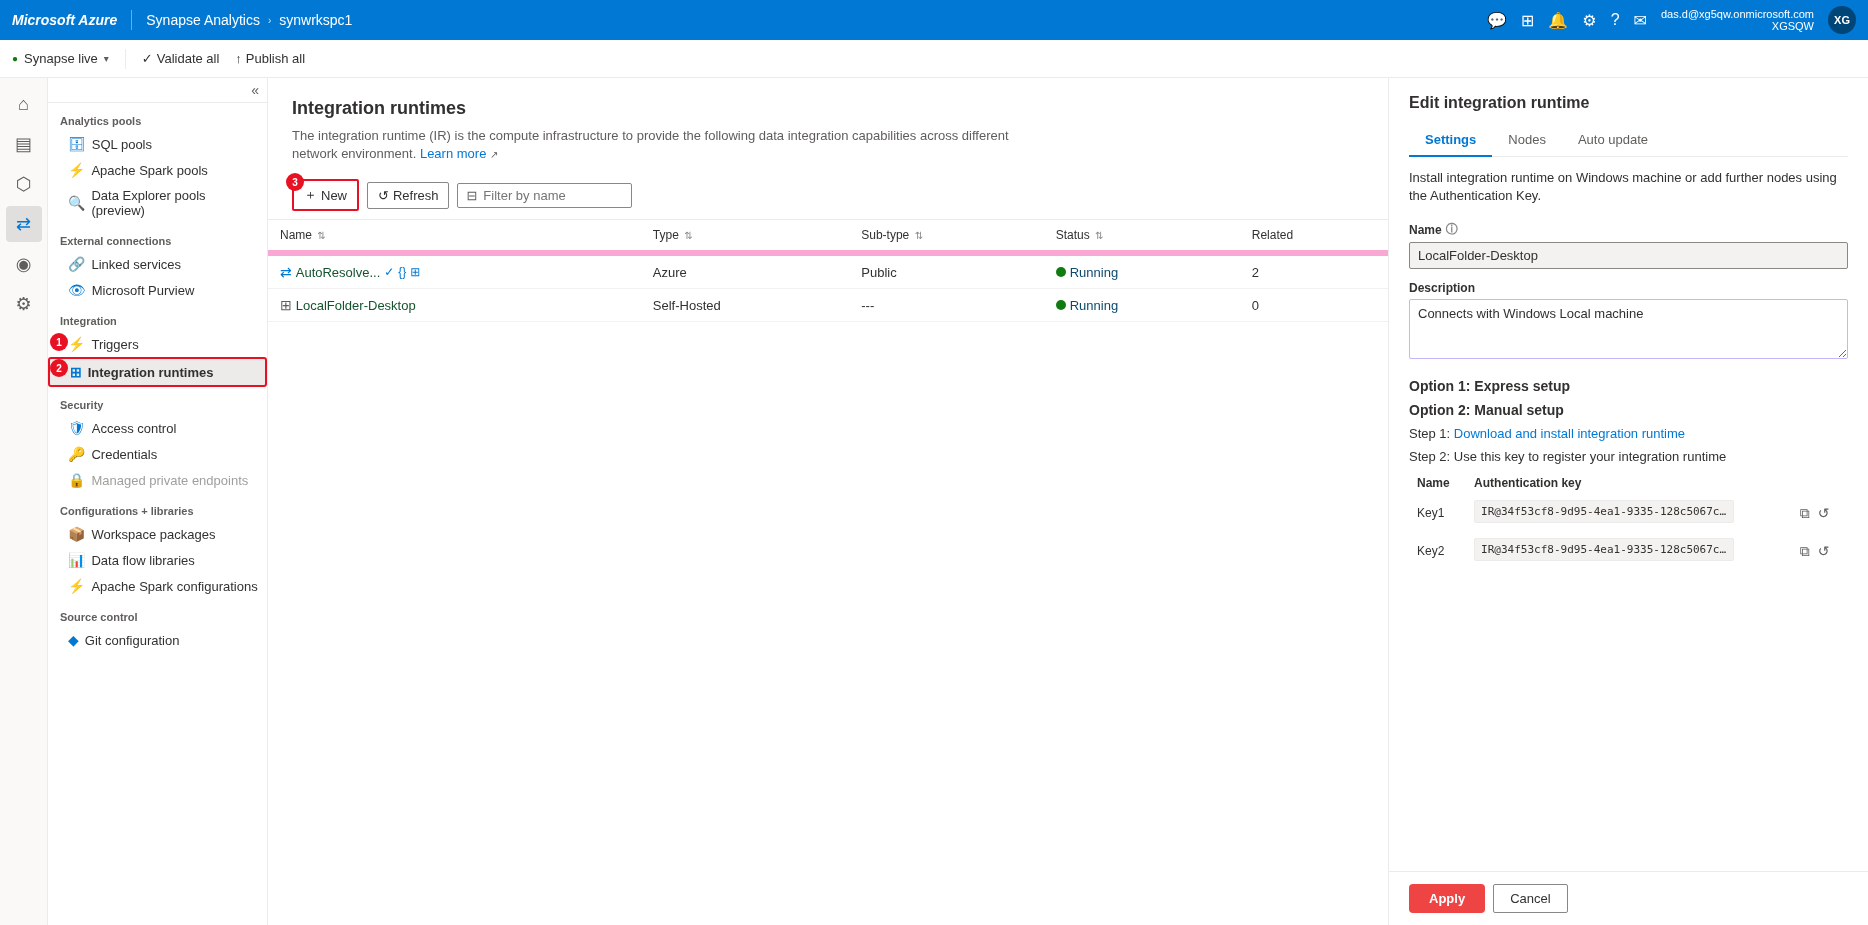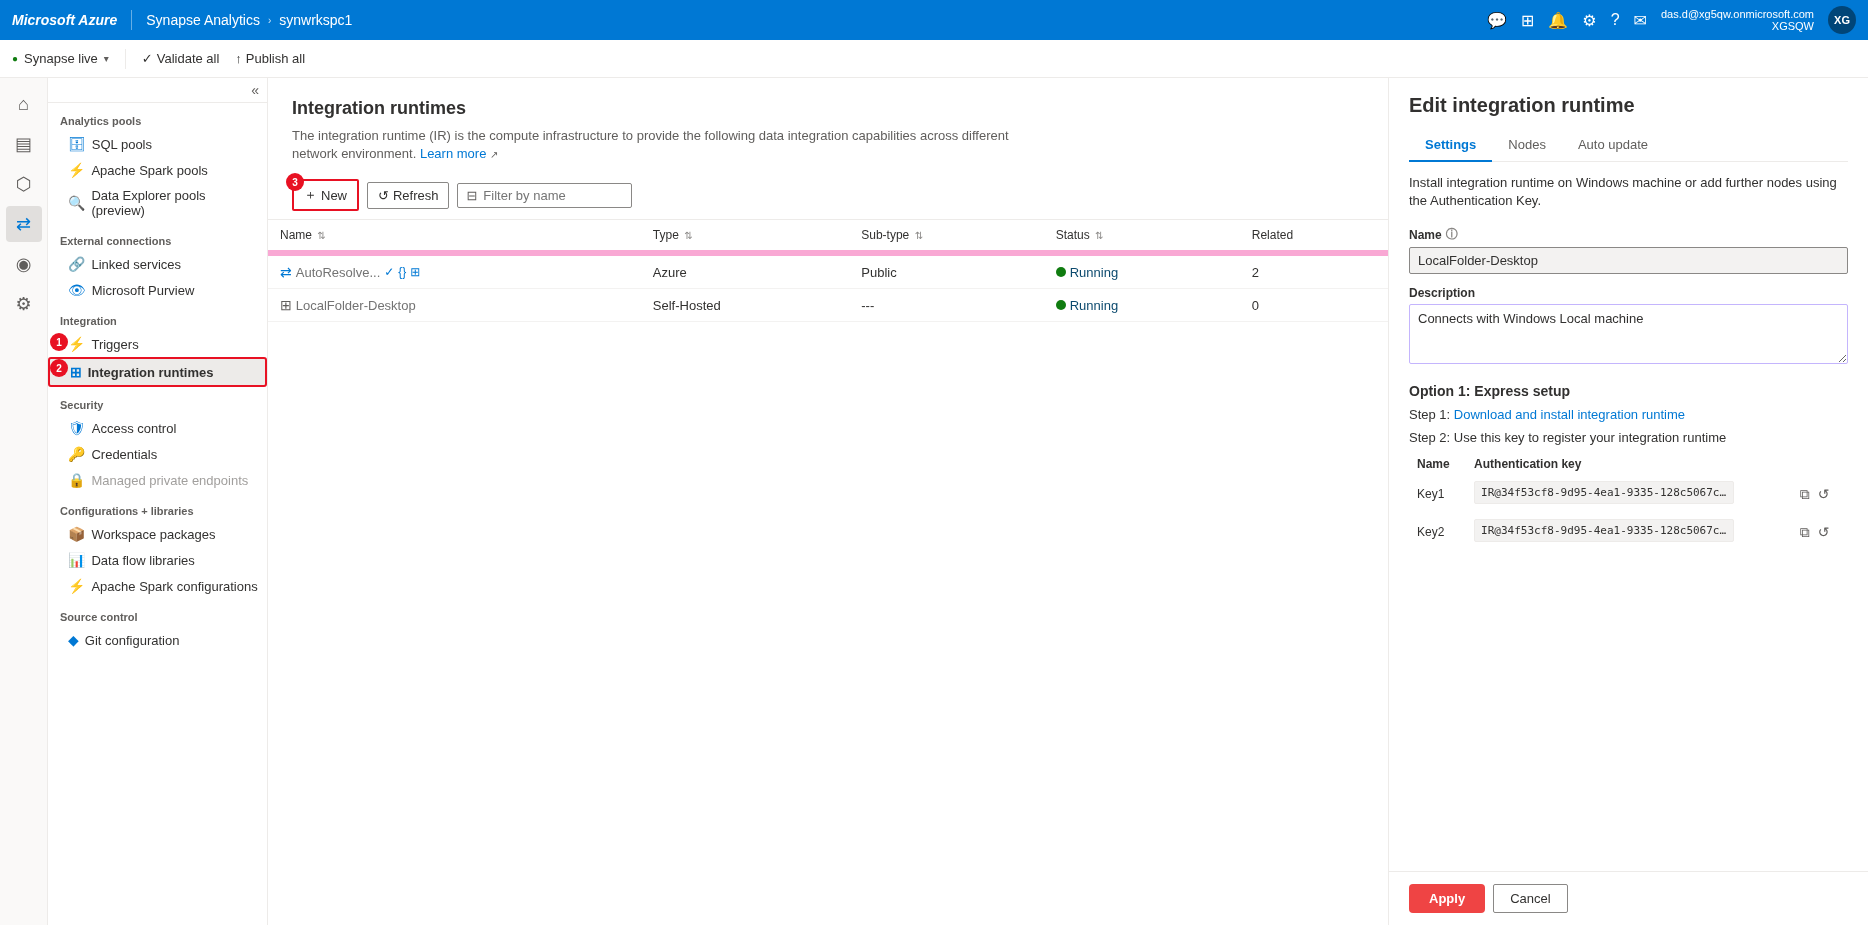--- a/index.html
+++ b/index.html
@@ -87,31 +87,31 @@
 
     
     .data-table { width: 100%; border-collapse: collapse; }
     .data-table th {
       text-align: left; padding: 8px 12px; font-size: 12px; font-weight: 400;
       color: #323130; border-bottom: 6px solid #f9a8d4; background: white;
       white-space: nowrap;
     }
     .data-table th .sort-icon { font-size: 10px; color: #8a8886; margin-left: 2px; }
     .data-table td { padding: 8px 12px; font-size: 13px; border-bottom: 1px solid #f3f2f1; }
-    .link-blue { color: #737373; cursor: pointer; text-decoration: none; }
+    .link-blue { color: #14532d; cursor: pointer; text-decoration: none; }
     .status-running { display: flex; align-items: center; gap: 4px; color: #0c4a6e; }
     .status-dot { width: 10px; height: 10px; background: #107c10; border-radius: 50%; }
 
     
     .right-panel {
       width: 480px; background: white; border-left: 1px solid #edebe9;
       display: flex; flex-direction: column; flex-shrink: 0; overflow-y: auto;
     }
     .rp-header { padding: 16px 20px 0 20px; }
-    .rp-title { font-size: 20px; font-weight: 600; margin-bottom: 12px; }
+    .rp-title { font-size: 16px; font-weight: 600; margin-bottom: 12px; }
     .rp-tabs { display: flex; border-bottom: 1px solid #edebe9; margin-bottom: 12px; }
     .rp-tab {
       padding: 8px 16px; cursor: pointer; font-size: 13px; color: #605e5c;
       border-bottom: 2px solid transparent; margin-bottom: -1px;
     }
     .rp-tab.active { color: #0078d4; border-bottom-color: #0078d4; font-weight: 600; }
     .rp-body { padding: 0 20px; flex: 1; }
     .rp-desc { font-size: 13px; color: #323130; margin-bottom: 16px; line-height: 1.4; }
     .form-label { font-size: 12px; font-weight: 600; color: #323130; margin-bottom: 4px; display: flex; align-items: center; gap: 4px; }
     .form-label .info-icon { color: #8a8886; font-size: 12px; cursor: pointer; }
@@ -401,20 +401,21 @@
         <span>Name</span>
         <span class="info-icon">ⓘ</span>
       </div>
       <input class="form-input" type="text" readonly="" value="LocalFolder-Desktop" style="">
 
       <div class="form-label">Description</div>
       <textarea class="form-textarea" style="">Connects with Windows Local machine</textarea>
 
       <div class="section-heading">Option 1: Express setup</div>
 
+      <div class="section-heading">Option 2: Manual setup</div>
       <div class="manual-step">
         <span>Step 1: </span>
         <a class="link-blue">Download and install integration runtime</a>
       </div>
       <div class="manual-step">Step 2: Use this key to register your integration runtime</div>
 
       <table class="keys-table">
         <thead>
           <tr>
             <th>Name</th>

